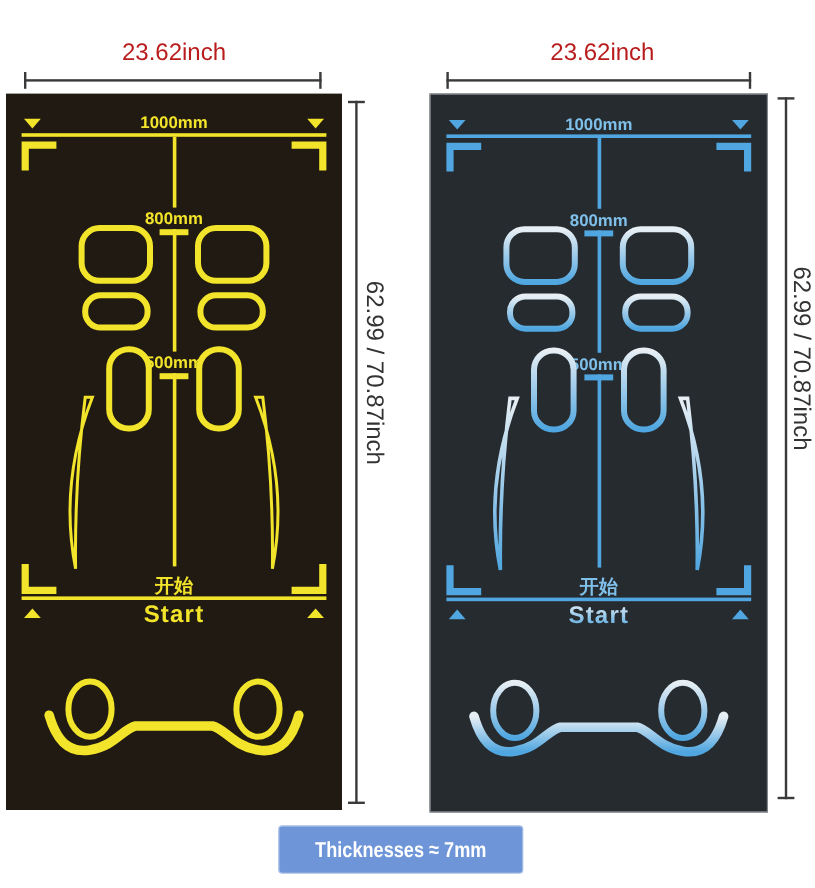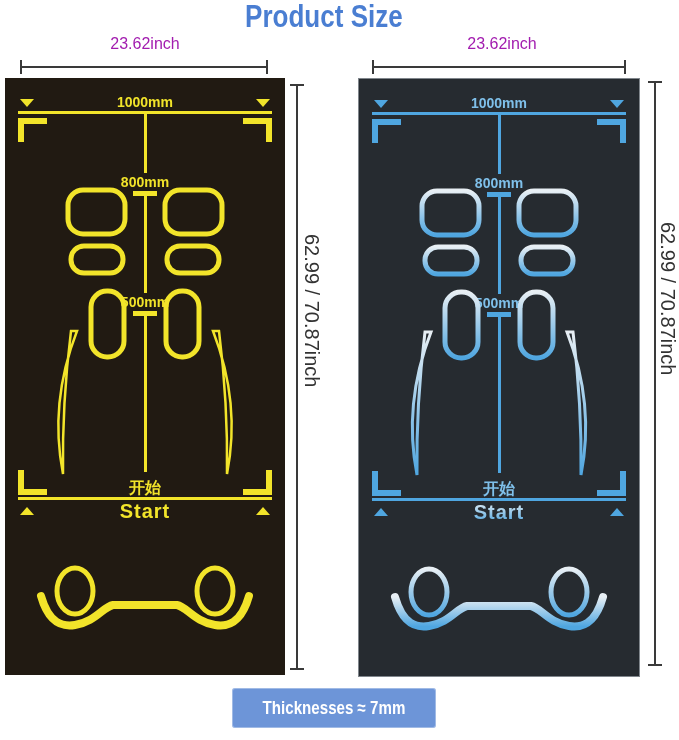--- a/index.html
+++ b/index.html
@@ -10,21 +10,21 @@
   .canvas{position:absolute;left:0;top:0;width:679px;height:740px;background:#ffffff;}
 
   
   .title{
     position:absolute;top:0px;left:0;width:648px;text-align:center;
     color:var(--title-color);font-weight:700;font-size:31px;line-height:33px;
   }
   .cond{display:inline-block;transform:scaleX(0.84);transform-origin:center;}
 
   
-  .wlabel{position:absolute;top:32px;font-size:16px;color:#a21caf;text-align:center;line-height:24px;}
+  .wlabel{position:absolute;top:32px;font-size:20px;color:#b91c1c;text-align:center;line-height:24px;}
   #wlabel-left{left:5px;width:280px;}
   #wlabel-right{left:366px;width:272px;}
 
   
   .hdim{position:absolute;height:2px;background:var(--dim-color);}
   .hdim::before,.hdim::after{content:"";position:absolute;width:2px;height:14px;top:-6px;background:var(--dim-color);}
   .hdim::before{left:0;}
   .hdim::after{right:0;}
   #hdim-left{left:20px;top:66px;width:248px;}
   #hdim-right{left:372px;top:66px;width:254px;}
@@ -69,23 +69,20 @@
     color:var(--button-text);display:flex;align-items:center;justify-content:center;
     font-weight:700;font-size:18px;
     box-shadow:inset 0 0 0 1px rgba(255,255,255,0.35);
   }
 </style>
 </head>
 <body>
 
 <div class="canvas">
 
-  <div class="title">
-    <span class="cond">Product Size</span>
-  </div>
 
   <div class="wlabel" id="wlabel-left">23.62inch</div>
   <div class="hdim" id="hdim-left"></div>
 
   <svg class="matsvg mat-left" width="280" height="597" viewBox="0 0 280 597">
     <g>
       <polygon class="f" points="15,21 29,21 22,29"></polygon>
       <polygon class="f" points="251,21 265,21 258,29"></polygon>
       <rect class="f" x="13" y="33" width="254" height="3"></rect>
       <path class="s" d="M16 64 V43 H42" stroke-width="6"></path>

